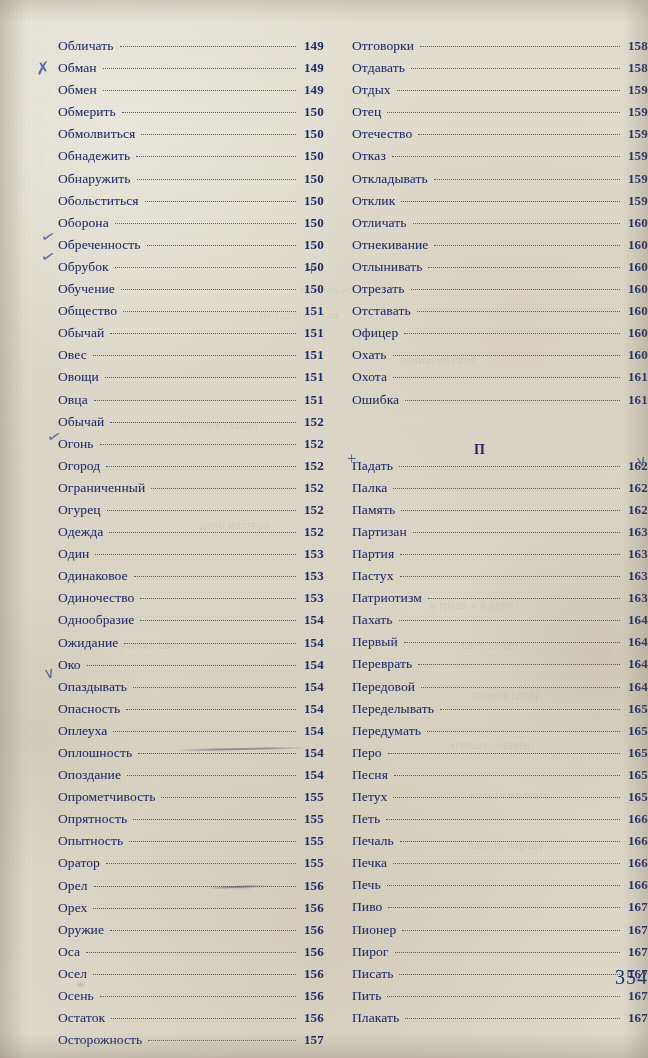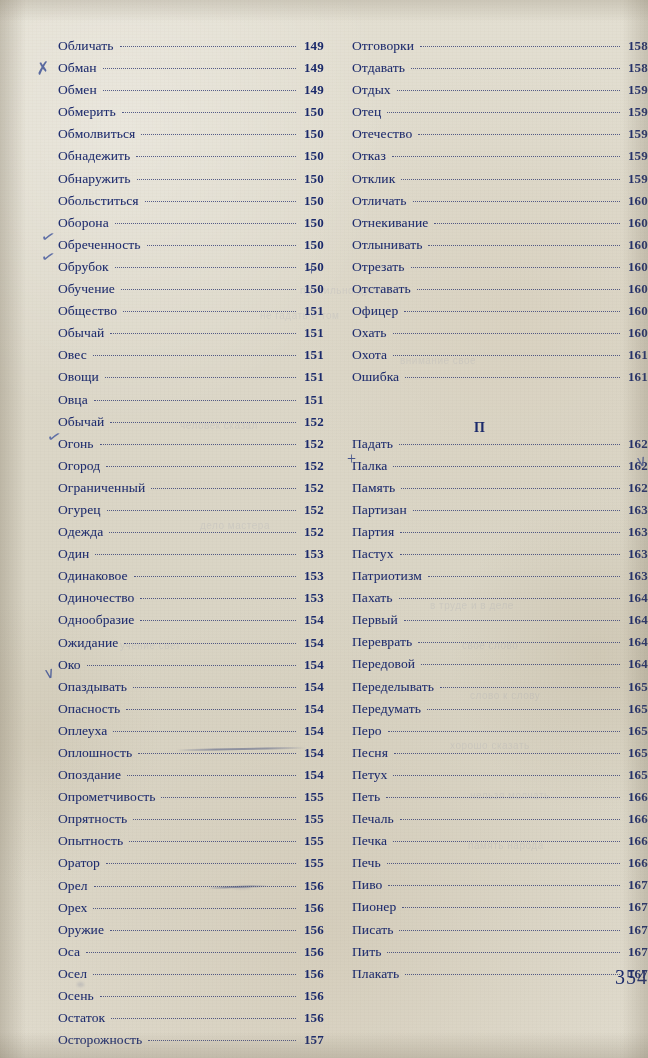--- a/index.html
+++ b/index.html
@@ -470,20 +470,25 @@
             <span class="term">Отечество</span>
             <span class="leader"></span>
             <span class="pagenum">159</span>
           </div>
           <div class="entry">
             <span class="term">Отказ</span>
             <span class="leader"></span>
             <span class="pagenum">159</span>
           </div>
           <div class="entry">
+            <span class="term">Откладывать</span>
+            <span class="leader"></span>
+            <span class="pagenum">159</span>
+          </div>
+          <div class="entry">
             <span class="term">Отклик</span>
             <span class="leader"></span>
             <span class="pagenum">159</span>
           </div>
           <div class="entry">
             <span class="term">Отличать</span>
             <span class="leader"></span>
             <span class="pagenum">160</span>
           </div>
           <div class="entry">
@@ -631,20 +636,25 @@
             <span class="leader"></span>
             <span class="pagenum">166</span>
           </div>
           <div class="entry">
             <span class="term">Пиво</span>
             <span class="leader"></span>
             <span class="pagenum">167</span>
           </div>
           <div class="entry">
             <span class="term">Пионер</span>
+            <span class="leader"></span>
+            <span class="pagenum">167</span>
+          </div>
+          <div class="entry">
+            <span class="term">Пирог</span>
             <span class="leader"></span>
             <span class="pagenum">167</span>
           </div>
           <div class="entry">
             <span class="term">Писать</span>
             <span class="leader"></span>
             <span class="pagenum">167</span>
           </div>
           <div class="entry">
             <span class="term">Пить</span>

